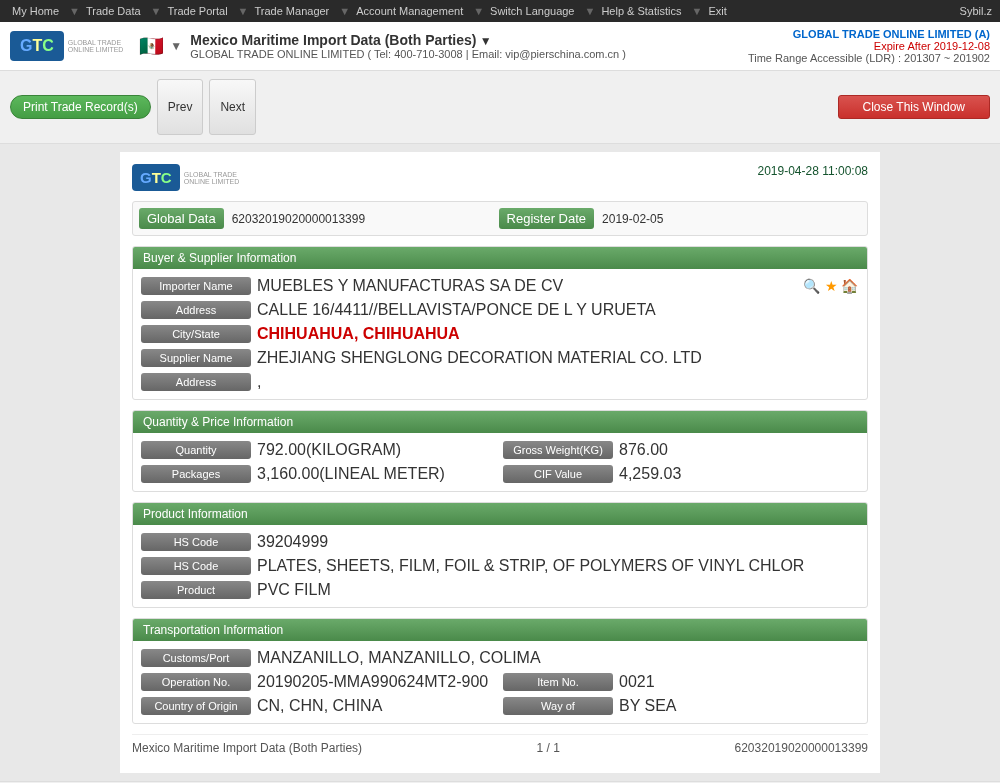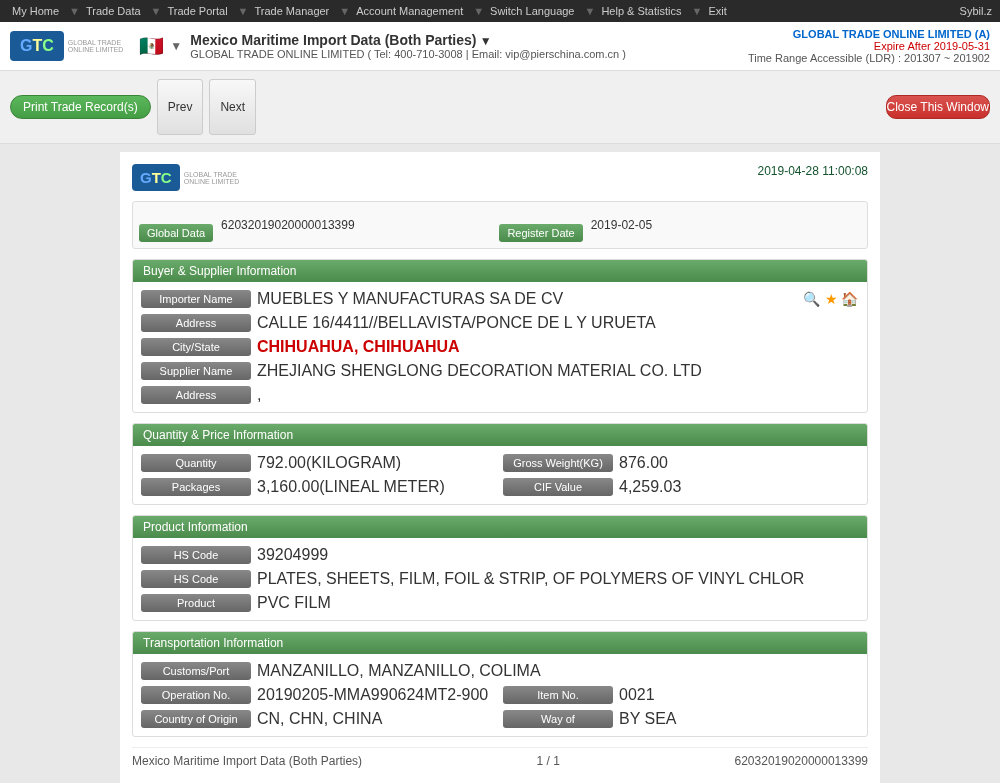--- a/index.html
+++ b/index.html
@@ -17,31 +17,31 @@
     .flag { margin: 0 6px; font-size: 20px; }
     .header-title { flex: 1; }
     .header-title .main-title { color: #333; font-size: 14px; font-weight: bold; }
     .header-title .sub-title { color: #555; font-size: 11px; }
     .header-right { text-align: right; font-size: 11px; }
     .header-right .company { color: #0066cc; font-weight: bold; }
     .header-right .expire { color: #cc0000; }
     .header-right .range { color: #555; }
     .btn-green { background: linear-gradient(to bottom, #5cb85c, #449d44); color: #fff; border: 1px solid #398439; border-radius: 12px; padding: 4px 12px; cursor: pointer; font-size: 12px; }
     .btn-nav { background: linear-gradient(to bottom, #f8f8f8, #e0e0e0); color: #333; border: 1px solid #ccc; border-radius: 3px; padding: 20px 10px; cursor: pointer; font-size: 12px; }
-    .btn-close { background: linear-gradient(to bottom, #d9534f, #c9302c); color: #fff; border: 1px solid #ac2925; border-radius: 10px; padding: 4px 0; cursor: pointer; font-size: 12px; margin-left: auto; }
+    .btn-close { background: linear-gradient(to bottom, #d9534f, #c9302c); color: #fff; border: 1px solid #ac2925; border-radius: 3px; padding: 4px 24px; cursor: pointer; font-size: 12px; margin-left: auto; }
 
     
     .record-header { display: flex; justify-content: space-between; align-items: flex-start; margin-bottom: 10px; }
     .record-logo { display: flex; align-items: center; }
     .logo-img { background: #1a5a96; color: #fff; padding: 6px 10px; border-radius: 4px; font-size: 16px; font-weight: bold; }
     .record-timestamp { font-size: 12px; color: #14532d; }
 
     
     .global-data-row { display: flex; align-items: center; gap: 8px; margin-bottom: 10px; background: #f9f9f9; border: 1px solid #ddd; border-radius: 3px; padding: 6px; }
-    .field-label { background: linear-gradient(to bottom, #6aaa6a, #4a8a4a); color: #fff; border-radius: 3px; padding: 3px 8px; font-size: 11px; white-space: nowrap; margin-top: 16px; }
+    .field-label { background: linear-gradient(to bottom, #6aaa6a, #4a8a4a); color: #fff; border-radius: 3px; padding: 3px 8px; font-size: 13px; white-space: nowrap; }
     .field-value { color: #333; font-size: 12px; flex: 1; }
 
     
     .section { border: 1px solid #ddd; border-radius: 3px; margin-bottom: 10px; }
     .section-title { background: linear-gradient(to bottom, #6aaa6a, #4a8a4a); color: #fff; padding: 4px 10px; font-size: 12px; border-radius: 2px 2px 0 0; }
     .section-body { padding: 8px; }
 
     
     .info-row { display: flex; align-items: center; gap: 6px; margin-bottom: 6px; }
     .info-row:last-child { margin-bottom: 0; }
@@ -98,21 +98,21 @@
   <div class="header-title">
     <div>
       
       <span class="main-title">Mexico Maritime Import Data (Both Parties)</span>
       <span style="cursor:pointer;color:#333">▼</span>
     </div>
     <div class="sub-title">GLOBAL TRADE ONLINE LIMITED ( Tel: 400-710-3008 | Email: vip@pierschina.com.cn )</div>
   </div>
   <div class="header-right">
     <div class="company">GLOBAL TRADE ONLINE LIMITED (A)</div>
-    <div class="expire">Expire After 2019-05-31</div>
+    <div class="expire">Expire After 2019-12-08</div>
     <div class="range">Time Range Accessible (LDR) : 201307 ~ 201902</div>
   </div>
 </div>
 
 <div class="outer-toolbar">
   <button class="btn-green">Print Trade Record(s)</button>
   <button class="btn-nav">Prev</button>
   <button class="btn-nav">Next</button>
   <button class="btn-close">Close This Window</button>
 </div>

